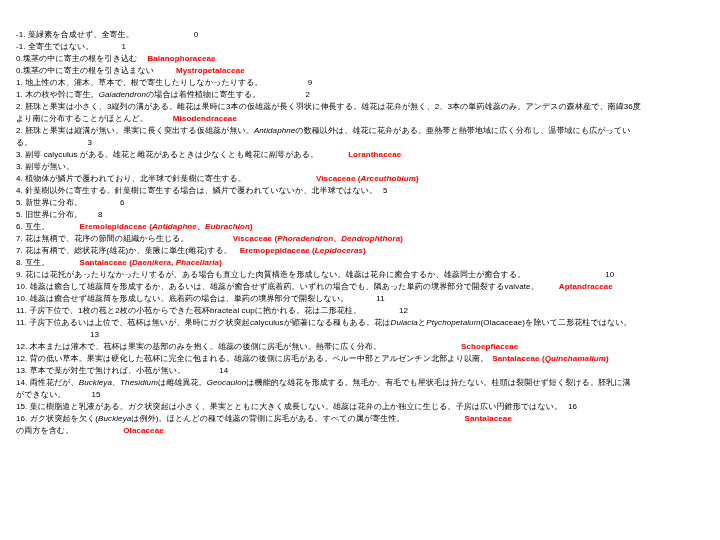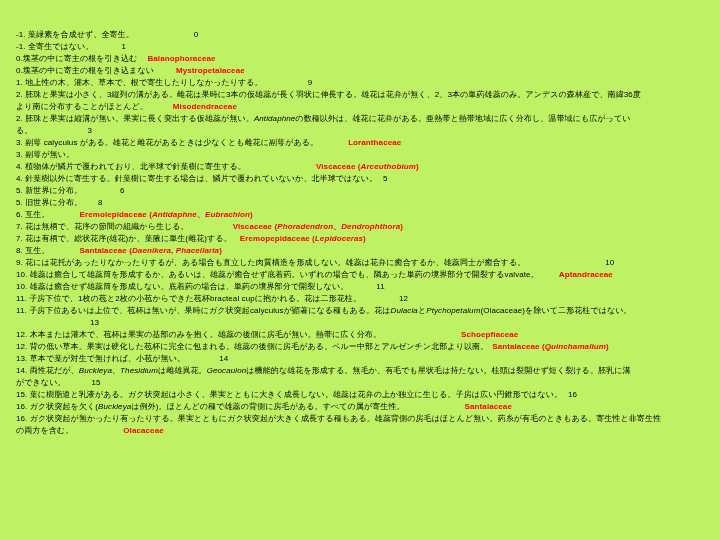--- a/index.html
+++ b/index.html
@@ -1,19 +1,19 @@
 <!DOCTYPE html>
 <html><head>
 <meta charset="utf-8">
 <style>
   html,body{margin:0;padding:0;background:#888;}
   .slide{
     position:relative;
     width:720px;height:540px;
-    background:#bef264;
+    background:#ffffff;
     overflow:hidden;
     font-family:"Liberation Sans","DejaVu Sans",sans-serif;
     box-sizing:border-box;
     padding:29px 10px 0 16px;
   }
   .line{
     white-space:pre;
     font-size:8px;
     line-height:12px;
     height:12px;
@@ -29,20 +29,21 @@
 </head>
 <body>
 
 <div class="slide">
   <div>
       <div class="line"><span class="seg-n">-1. 葉緑素を合成せず、全寄生。</span><span class="gap" style="width: 60px;"></span><span class="seg-n">0</span></div>
       <div class="line"><span class="seg-n">-1. 全寄生ではない。</span><span class="gap" style="width: 28px;"></span><span class="seg-n">1</span></div>
       <div class="line"><span class="seg-n">0.塊茎の中に寄主の根を引き込む</span><span class="gap" style="width: 10px;"></span><span class="seg-r">Balanophoraceae</span></div>
       <div class="line"><span class="seg-n">0.塊茎の中に寄主の根を引き込まない</span><span class="gap" style="width: 22px;"></span><span class="seg-r">Mystropetalaceae</span></div>
       <div class="line"><span class="seg-n">1. 地上性の木、灌木、草本で、根で寄生したりしなかったりする。</span><span class="gap" style="width: 45px;"></span><span class="seg-n">9</span></div>
+      <div class="line"><span class="seg-n">1. 木の枝や幹に寄生。</span><span class="seg-i">Gaiadendron</span><span class="seg-n">の場合は着性植物に寄生する。</span><span class="gap" style="width: 45px;"></span><span class="seg-n">2</span></div>
       <div class="line"><span class="seg-n">2. 胚珠と果実は小さく、3縦列の溝がある。雌花は果時に3本の仮雄蕊が長く羽状に伸長する。雄花は花弁が無く、2、3本の単葯雄蕊のみ。アンデスの森林産で、南緯36度</span></div>
       <div class="line"><span class="seg-n">より南に分布することがほとんど。</span><span class="gap" style="width: 25px;"></span><span class="seg-r">Misodendraceae</span></div>
       <div class="line"><span class="seg-n">2. 胚珠と果実は縦溝が無い。果実に長く突出する仮雄蕊が無い。</span><span class="seg-i">Antidaphne</span><span class="seg-n">の数種以外は、雄花に花弁がある。亜熱帯と熱帯地域に広く分布し、温帯域にも広がってい</span></div>
       <div class="line"><span class="seg-n">る。</span><span class="gap" style="width: 55px;"></span><span class="seg-n">3</span></div>
       <div class="line"><span class="seg-n">3. 副萼 calyculus がある。雄花と雌花があるときは少なくとも雌花に副萼がある。</span><span class="gap" style="width: 30px;"></span><span class="seg-r">Loranthaceae</span></div>
       <div class="line"><span class="seg-n">3. 副萼が無い。</span></div>
       <div class="line"><span class="seg-n">4. 植物体が鱗片で覆われており、北半球で針葉樹に寄生する。</span><span class="gap" style="width: 70px;"></span><span class="seg-r">Viscaceae (</span><span class="seg-ri">Arceuthobium</span><span class="seg-r">)</span></div>
       <div class="line"><span class="seg-n">4. 針葉樹以外に寄生する。針葉樹に寄生する場合は、鱗片で覆われていないか、北半球ではない。</span><span class="gap" style="width: 6px;"></span><span class="seg-n">5</span></div>
       <div class="line"><span class="seg-n">5. 新世界に分布。</span><span class="gap" style="width: 38px;"></span><span class="seg-n">6</span></div>
       <div class="line"><span class="seg-n">5. 旧世界に分布。</span><span class="gap" style="width: 16px;"></span><span class="seg-n">8</span></div>
@@ -56,16 +57,15 @@
       <div class="line"><span class="seg-n">11. 子房下位で、1枚の苞と2枚の小苞からできた苞杯bracteal cupに抱かれる。花は二形花柱。</span><span class="gap" style="width: 38px;"></span><span class="seg-n">12</span></div>
       <div class="line"><span class="seg-n">11. 子房下位あるいは上位で、苞杯は無いが、果時にガク状突起calyculusが顕著になる種もある。花は</span><span class="seg-i">Dulacia</span><span class="seg-n">と</span><span class="seg-i">Ptychopetalum</span><span class="seg-n">(Olacaceae)を除いて二形花柱ではない。</span></div>
       <div class="line"><span class="gap" style="width: 74px;"></span><span class="seg-n">13</span></div>
       <div class="line"><span class="seg-n">12. 木本または灌木で、苞杯は果実の基部のみを抱く。雄蕊の後側に房毛が無い。熱帯に広く分布。</span><span class="gap" style="width: 80px;"></span><span class="seg-r">Schoepfiaceae</span></div>
       <div class="line"><span class="seg-n">12. 背の低い草本。果実は硬化した苞杯に完全に包まれる。雄蕊の後側に房毛がある。ペルー中部とアルゼンチン北部より以南。</span><span class="gap" style="width: 4px;"></span><span class="seg-r">Santalaceae (</span><span class="seg-ri">Quinchamalium</span><span class="seg-r">)</span></div>
       <div class="line"><span class="seg-n">13. 草本で葉が対生で無ければ、小苞が無い。</span><span class="gap" style="width: 34px;"></span><span class="seg-n">14</span></div>
       <div class="line"><span class="seg-n">14. 両性花だが、</span><span class="seg-i">Buckleya</span><span class="seg-n">、</span><span class="seg-i">Thesidium</span><span class="seg-n">は雌雄異花。</span><span class="seg-i">Geocaulon</span><span class="seg-n">は機能的な雄花を形成する。無毛か、有毛でも星状毛は持たない。柱頭は裂開せず短く裂ける。胚乳に溝</span></div>
       <div class="line"><span class="seg-n">ができない。</span><span class="gap" style="width: 26px;"></span><span class="seg-n">15</span></div>
       <div class="line"><span class="seg-n">15. 葉に樹脂道と乳液がある。ガク状突起は小さく、果実とともに大きく成長しない。雄蕊は花弁の上か独立に生じる。子房は広い円錐形ではない。</span><span class="gap" style="width: 6px;"></span><span class="seg-n">16</span></div>
       <div class="line"><span class="seg-n">16. ガク状突起を欠く(</span><span class="seg-i">Buckleya</span><span class="seg-n">は例外)。ほとんどの種で雄蕊の背側に房毛がある。すべての属が寄生性。</span><span class="gap" style="width: 60px;"></span><span class="seg-r">Santalaceae</span></div>
-      <div class="line"><span class="seg-n">16. ガク状突起が無かったり有ったりする。果実とともにガク状突起が大きく成長する種もある。雄蕊背側の房毛はほとんど無い。葯糸が有毛のときもある。寄生性と非寄生性</span></div>
       <div class="line"><span class="seg-n">の両方を含む。</span><span class="gap" style="width: 50px;"></span><span class="seg-r">Olacaceae</span></div>
     </div>
 </div>
 
 </body></html>

